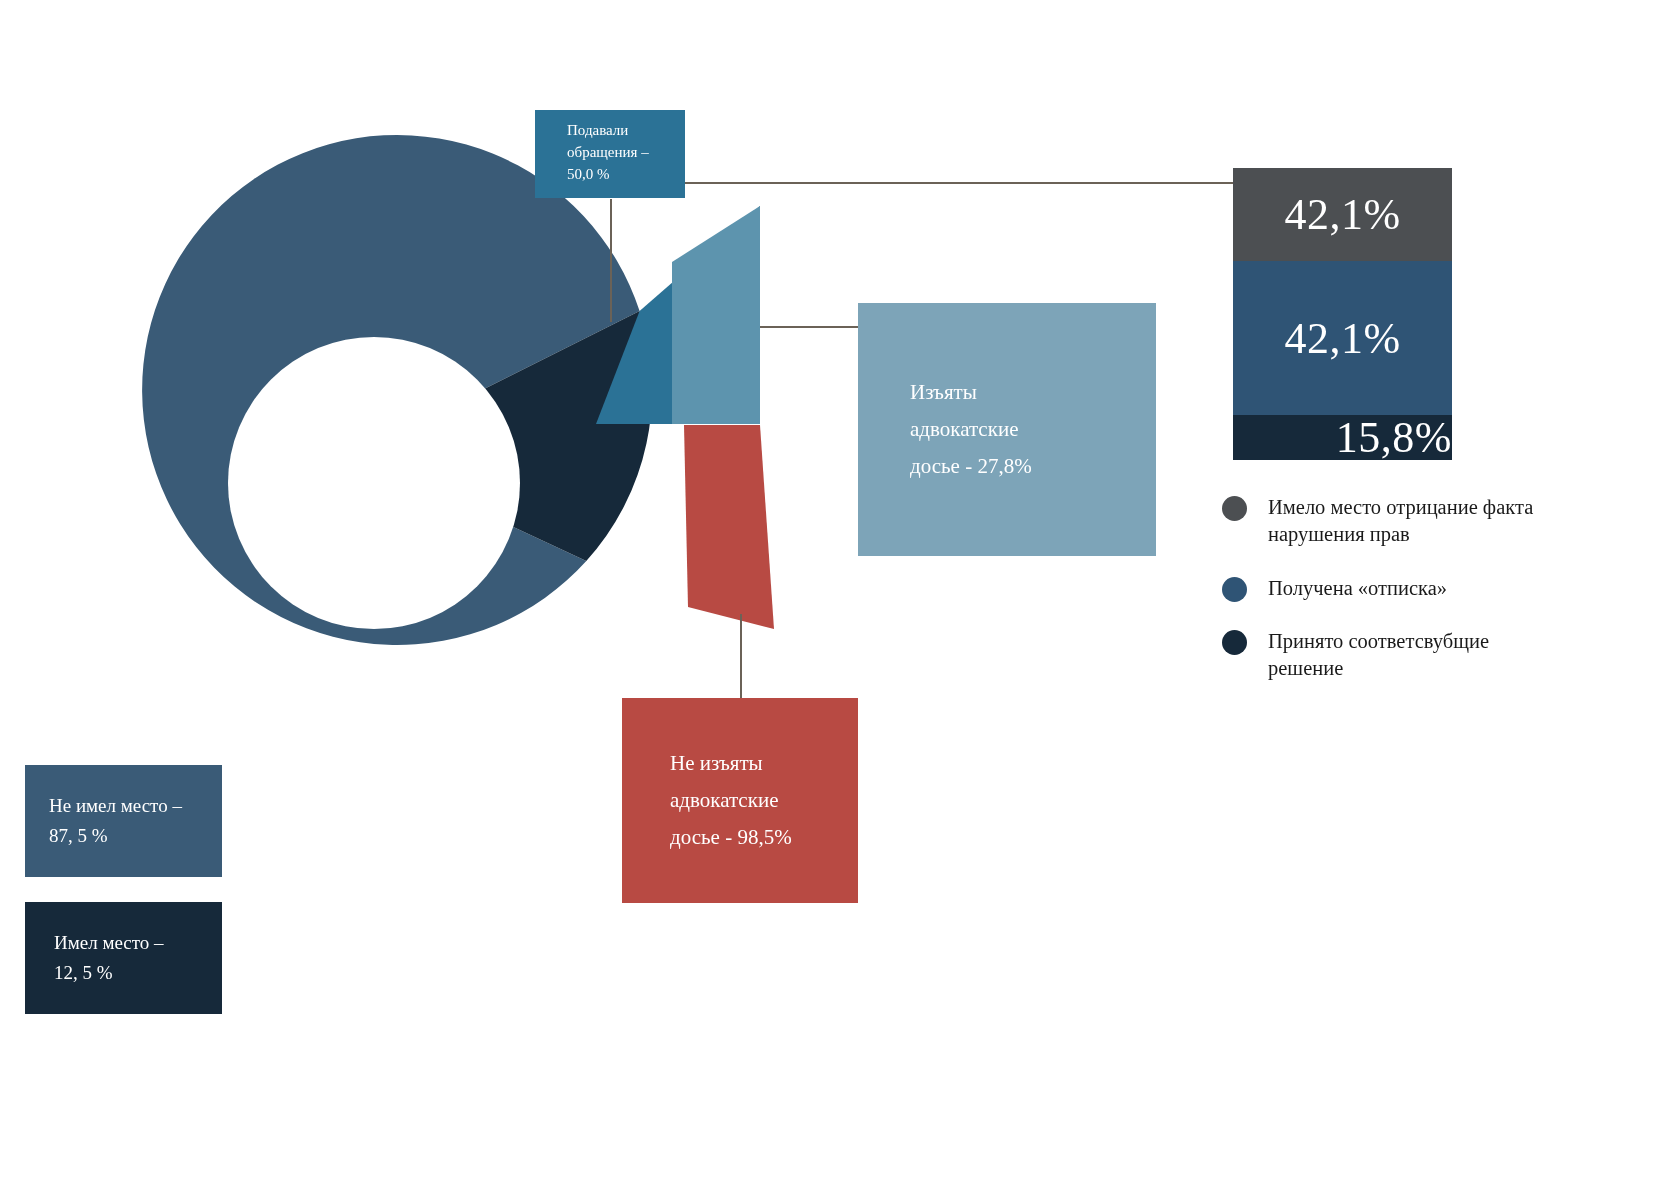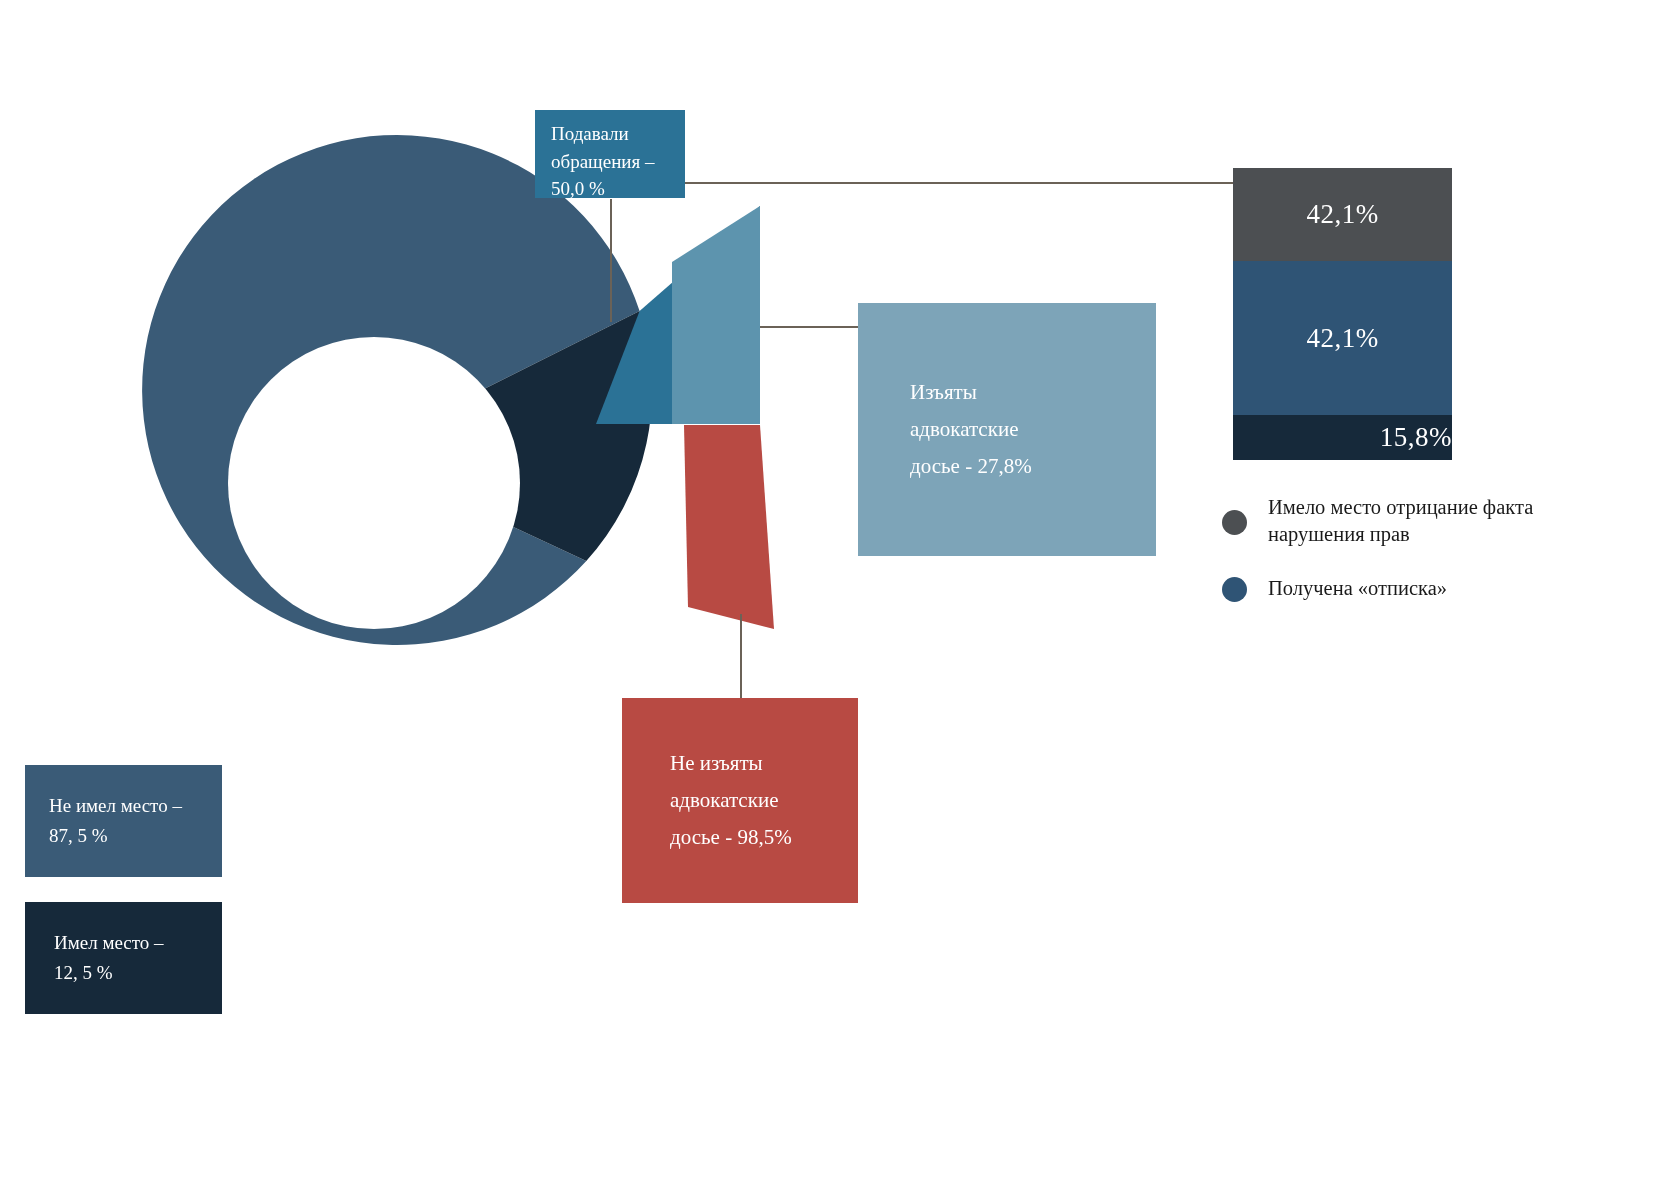--- a/index.html
+++ b/index.html
@@ -36,23 +36,23 @@
   .box .txt {
     display: block;
     width: 100%;
     white-space: pre-line;
   }
 
   
   #callout-submitted {
     left: 535px; top: 110px;
     width: 150px; height: 88px;
-    padding: 10px 12px 10px 16px;
+    padding: 10px 12px 10px 32px;
     align-items: flex-start;
-    font-size: 19px;
+    font-size: 15px;
     line-height: 1.45;
   }
   #callout-seized {
     left: 858px; top: 303px;
     width: 298px; height: 253px;
     padding: 0 0 0 52px;
     font-size: 21px;
     line-height: 1.75;
   }
   #callout-not-seized {
@@ -83,33 +83,33 @@
     left: 1233px; top: 168px;
     width: 219px; height: 292px;
   }
   .bar-seg {
     position: relative;
     width: 100%;
     display: flex;
     align-items: center;
     justify-content: center;
     color: #ffffff;
-    font-size: 27px;
+    font-size: 44px;
     letter-spacing: 0.5px;
   }
 
   
   #legend {
     position: absolute;
     left: 1222px; top: 494px;
     width: 440px;
   }
   .legend-row {
     display: flex;
-    align-items: center;
+    align-items: flex-start;
     margin-bottom: 26px;
   }
   .legend-dot {
     flex: 0 0 auto;
     width: 25px; height: 25px;
     border-radius: 50%;
     margin-right: 21px;
     margin-top: 2px;
   }
   .legend-label {
@@ -204,15 +204,20 @@
   <div id="legend">
     <div class="legend-row">
       <span class="legend-dot" style="background:#4c4f52;"></span>
       <span class="legend-label">Имело место отрицание факта
 нарушения прав</span>
     </div>
     <div class="legend-row">
       <span class="legend-dot" style="background:#2f5475;"></span>
       <span class="legend-label">Получена «отписка»</span>
     </div>
+    <div class="legend-row">
+      <span class="legend-dot" style="background:#16293a;"></span>
+      <span class="legend-label">Принято соответсвубщие
+решение</span>
+    </div>
   </div>
 
 </div>
 
 </body></html>

